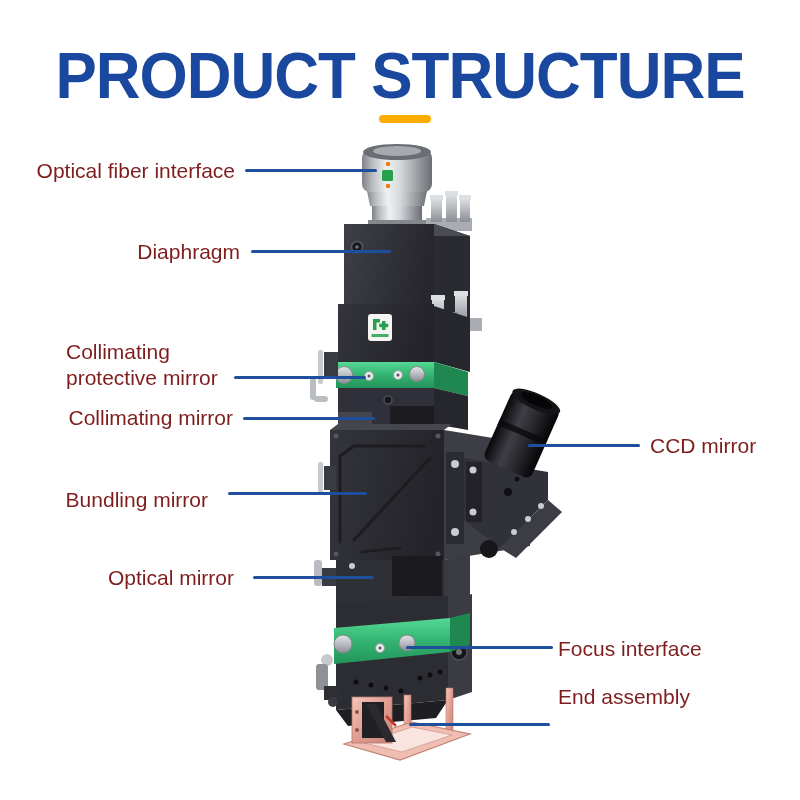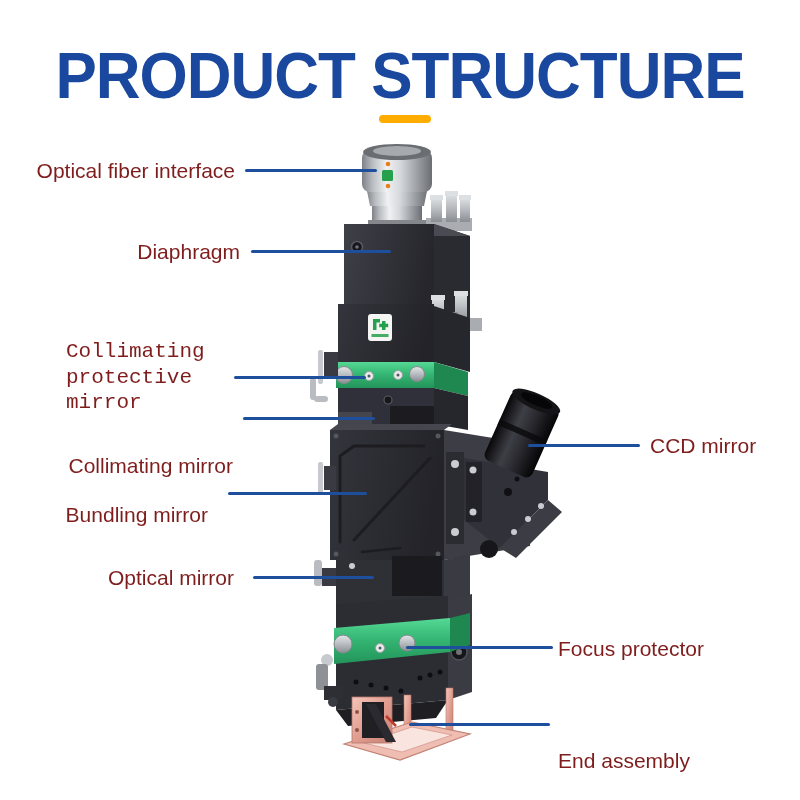--- a/index.html
+++ b/index.html
@@ -13,21 +13,21 @@
     transform:scaleY(1.05);transform-origin:top center;white-space:nowrap;
   }
   .underline{
     position:absolute;left:379px;top:115px;width:52px;height:8px;
     background:#FFAC00;border-radius:4px;
   }
   .label{
     position:absolute;color:#7f1d1d;font-size:21px;line-height:1.22;
     white-space:nowrap;
   }
-  .label.wrap{white-space:normal;font-family:Liberation Mono, monospace;}
+  .label.wrap{white-space:normal;}
   .leader{
     position:absolute;height:3px;background:#1D4F9C;border-radius:2px;
   }
   svg{position:absolute;left:0;top:0;}
 </style>
 </head>
 <body>
 
 <div class="title">PRODUCT STRUCTURE</div>
 <div class="underline"></div>
@@ -252,18 +252,18 @@
 <div class="leader" style="left:243px;top:417px;width:132px;"></div>
 <div class="leader" style="left:228px;top:492px;width:139px;"></div>
 <div class="leader" style="left:253px;top:576px;width:121px;"></div>
 <div class="leader" style="left:528px;top:444px;width:112px;"></div>
 <div class="leader" style="left:406px;top:646px;width:147px;"></div>
 <div class="leader" style="left:409px;top:723px;width:141px;"></div>
 
 <div class="label" style="right:565px;top:158px;">Optical fiber interface</div>
 <div class="label" style="right:560px;top:239px;">Diaphragm</div>
 <div class="label wrap" style="left:66px;top:339px;width:172px;">Collimating protective mirror</div>
-<div class="label" style="right:567px;top:405px;margin-top:48px;">Collimating mirror</div>
-<div class="label" style="right:592px;top:502px;margin-left:12px;">Bundling mirror</div>
+<div class="label" style="right:567px;top:405px;">Collimating mirror</div>
+<div class="label" style="right:592px;top:487px;margin-left:12px;">Bundling mirror</div>
 <div class="label" style="right:566px;top:565px;">Optical mirror</div>
 <div class="label" style="left:650px;top:433px;">CCD mirror</div>
-<div class="label" style="left:558px;top:636px;">Focus protector</div>
-<div class="label" style="left:558px;top:748px;">End assembly</div>
+<div class="label" style="left:558px;top:636px;">Focus interface</div>
+<div class="label" style="left:558px;top:684px;">End assembly</div>
 
 </body></html>

